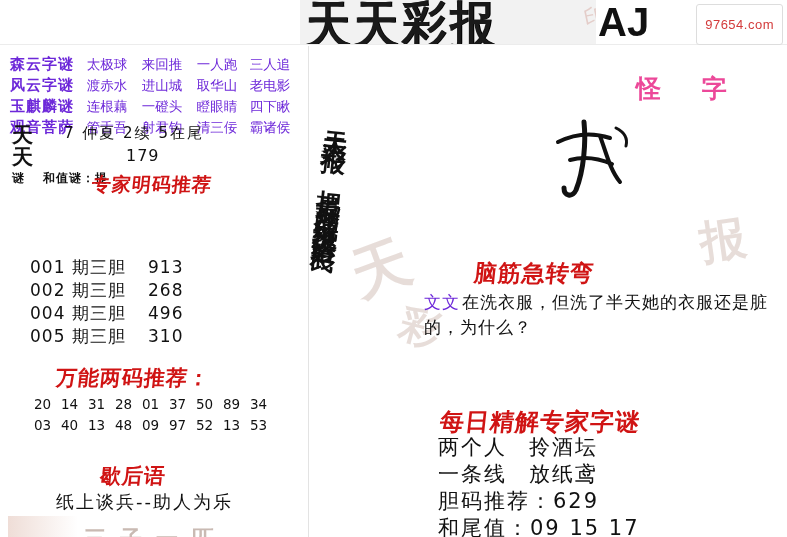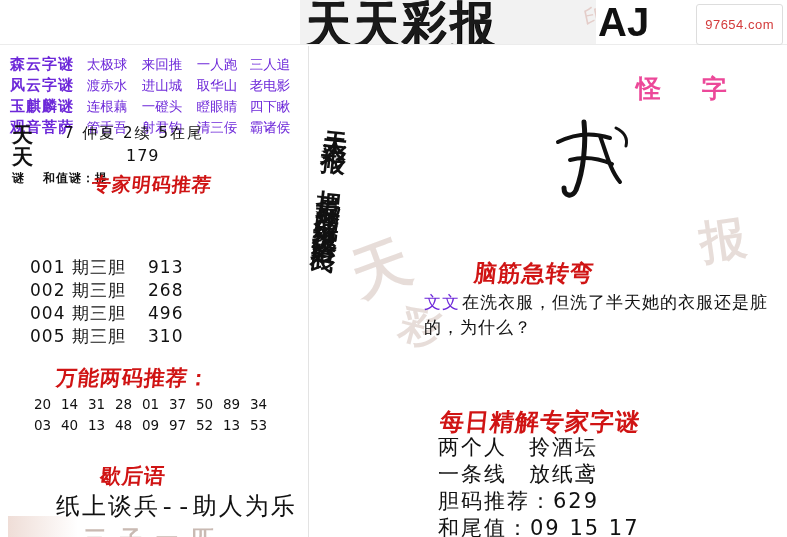--- a/index.html
+++ b/index.html
@@ -114,21 +114,21 @@
   }
   .codegrid span{display:inline-block;width:27px;}
 
   .xhy-title{
     position:absolute;left:92px;top:416px;
     font-size:21px;font-weight:bold;color:#d01414;letter-spacing:1px;
     transform:skewX(-6deg);
   }
   .xhy-text{
     position:absolute;left:48px;top:444px;
-    font-size:24px;color:#111;letter-spacing:2px;font-family:Liberation Mono, monospace;
+    font-size:18px;color:#111;letter-spacing:2px;
   }
   .bottom-faint{
     position:absolute;left:76px;top:478px;
     font-size:22px;color:#b8a39a;letter-spacing:14px;font-weight:bold;
     opacity:.75;
   }
   .smear{
     position:absolute;left:0;top:470px;width:70px;height:36px;
     background:linear-gradient(90deg,#e8cfc6,rgba(232,207,198,0));
     opacity:.7;

